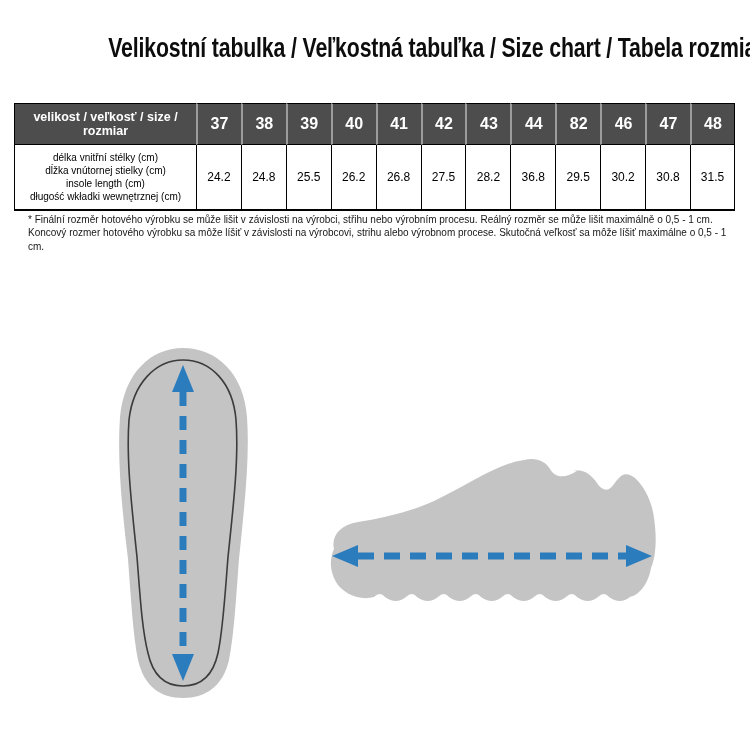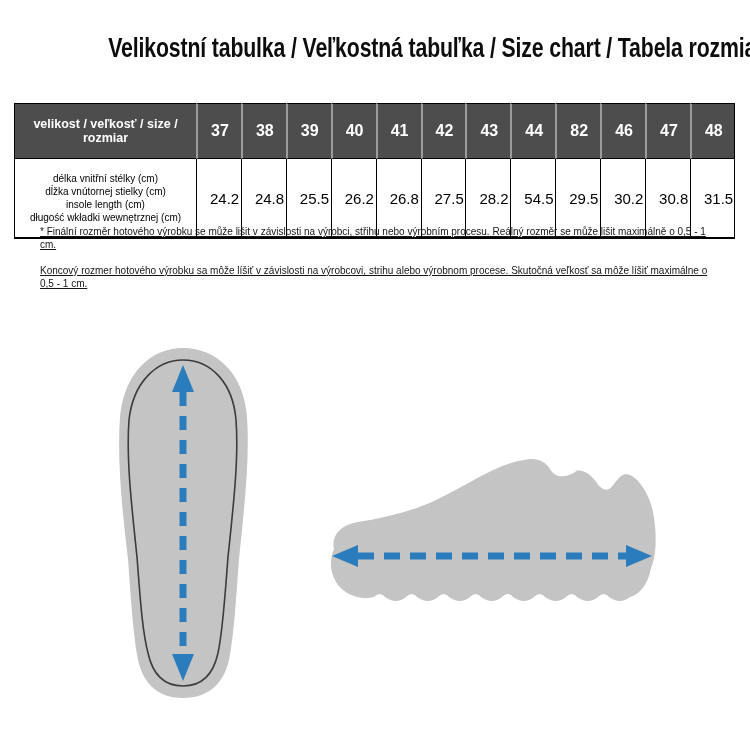--- a/index.html
+++ b/index.html
@@ -19,49 +19,49 @@
     font-size: 28px; font-weight: 700; color: #0d0d0d;
     white-space: nowrap; line-height: 1.1;
   }
   .page-title .condense { display: inline-block; transform: scaleX(0.76); letter-spacing: -0.2px; }
 
   
   table.size-table {
     position: absolute; left: 14px; top: 103px;
     width: 721px; border-spacing: 0; table-layout: fixed;
   }
-  table.size-table th, table.size-table td { padding: 13px; }
+  table.size-table th, table.size-table td { padding: 6px; }
   thead th {
     background: #4d4d4d; color: #ffffff;
     height: 26px; font-size: 16px; font-weight: 700;
     text-align: center; vertical-align: middle;
     border-top: 1px solid #000; border-bottom: 1px solid #000;
     border-left: 2px solid #9c9c9c;
   }
   thead th.label-col {
     width: 182px; font-size: 12.5px;
     border-left: 1px solid #000;
   }
   thead th:last-child { border-right: 1px solid #000; margin-top: 39px; }
   tbody td {
     background: #fff; height: 62px;
     text-align: center; vertical-align: middle;
-    font-size: 15px; color: #000;
+    font-size: 12px; color: #000;
     border-left: 1px solid #000; border-bottom: 2px solid #000;
   }
   tbody td:last-child { border-right: 1px solid #000; }
   tbody td.label-col { font-weight: 400; font-size: 10px; line-height: 13px; text-align: center; }
   tbody td.label-col .lbl-line { display: block; }
 
   
   .footnotes {
     position: absolute; left: 28px; top: 213px; width: 705px;
     font-size: 10px; line-height: 13.4px; color: #161616;
   }
-  .footnotes p { margin: 12px; text-decoration: underline; }
+  .footnotes p { margin: 0; }
 
   
   .insole-diagram { position: absolute; left: 112px; top: 347px; width: 142px; height: 352px; }
   .shoe-diagram   { position: absolute; left: 324px; top: 456px; width: 336px; height: 154px; }
   svg { display: block; }
 </style>
 </head>
 <body>
 
 <div class="page">
@@ -94,21 +94,21 @@
           <span class="lbl-line">insole length (cm)</span>
           <span class="lbl-line">długość wkładki wewnętrznej (cm)</span>
         </td>
         <td>24.2</td>
         <td>24.8</td>
         <td>25.5</td>
         <td>26.2</td>
         <td>26.8</td>
         <td>27.5</td>
         <td>28.2</td>
-        <td>54.5</td>
+        <td>36.8</td>
         <td>29.5</td>
         <td>30.2</td>
         <td>30.8</td>
         <td>31.5</td>
       </tr>
     </tbody>
   </table>
 
   <div class="footnotes">
     <p>* Finální rozměr hotového výrobku se může lišit v závislosti na výrobci, střihu nebo výrobním procesu. Reálný rozměr se může lišit maximálně o 0,5 - 1 cm.</p>

